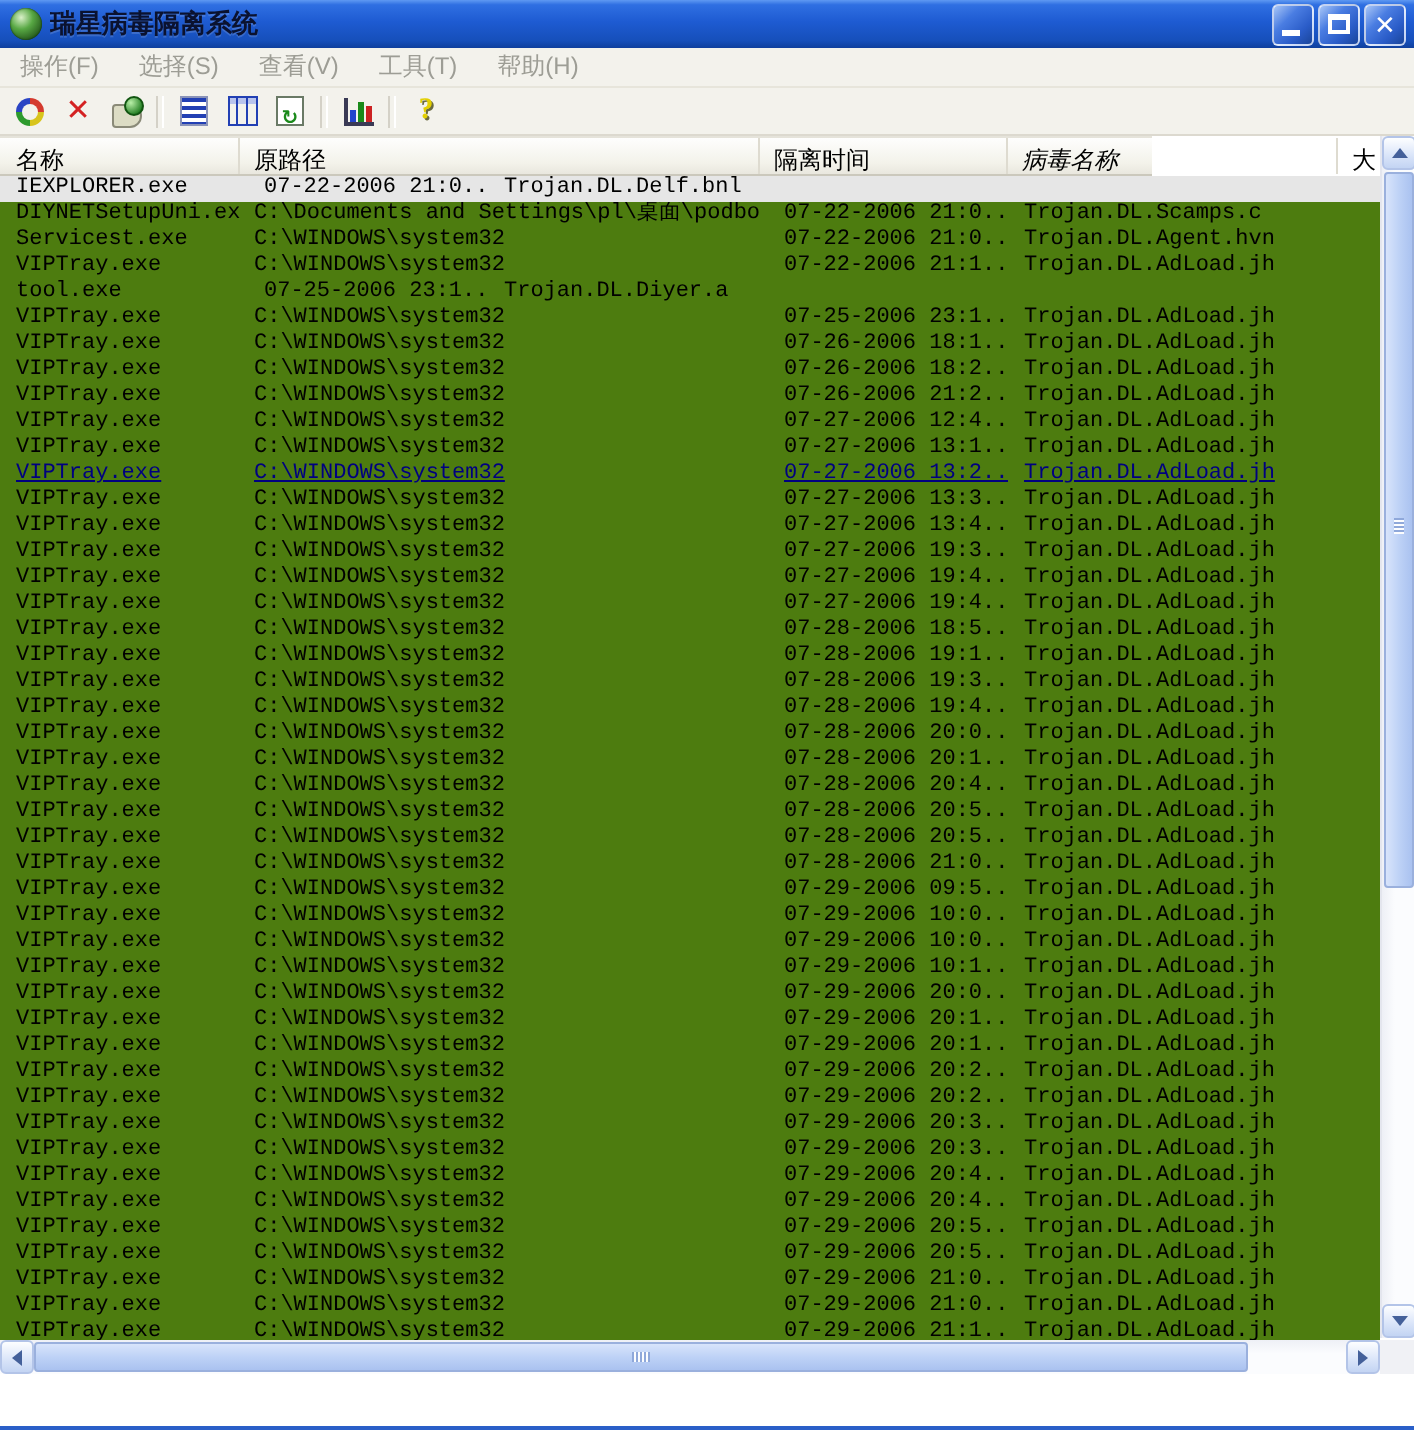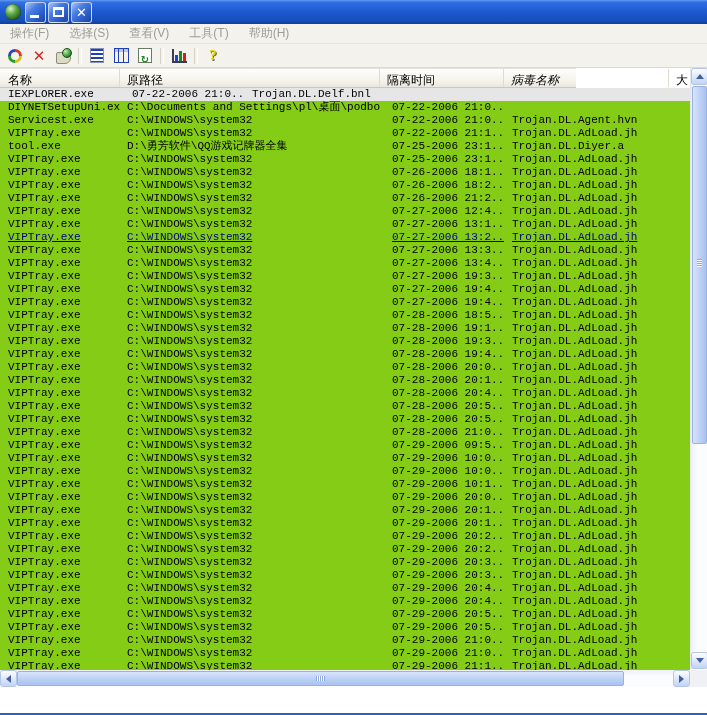--- a/index.html
+++ b/index.html
@@ -78,21 +78,21 @@
     font-size:12px;color:#000;
   }
   .hcell{box-sizing:border-box;border-right:1px solid #ded bd0;border-right:1px solid #dedbd0;
     padding:3px 0 0 7px;white-space:nowrap;overflow:hidden;flex:none;}
   .hc-name{width:120px;padding-left:8px;}
   .hc-path{width:260px;}
   .hc-time{width:124px;}
   .hc-virus{width:165px;font-style:italic;}
   .hc-size{width:21px;border-right:none;}
   
-  .rows{position:absolute;top:88px;left:0;width:690px;height:582px;overflow:hidden;background:#84cc16;}
+  .rows{position:absolute;top:88px;left:0;width:690px;height:582px;overflow:hidden;background:#4d7c0f;}
   .lrow{display:flex;height:13px;line-height:13px;white-space:nowrap;
     font-family:"Liberation Mono","DejaVu Sans Mono",monospace;font-size:11px;color:#000;}
   .lrow .cell{flex:none;overflow:hidden;box-sizing:border-box;}
   .c-name{width:120px;padding-left:8px;}
   .c-path{width:260px;padding-left:7px;}
   .c-time{width:124px;padding-left:12px;}
   .c-virus{width:165px;padding-left:8px;}
   .lrow.selected{background:#e6e6e6;}
   .lrow.hot .cell{text-decoration:underline;color:#000080;}
   
@@ -136,20 +136,21 @@
     background-size:4px 4px;background-position:1px 1px;
     clip-path:polygon(100% 0,100% 100%,0 100%);
   }
   .winborder-bottom{position:absolute;left:0;right:0;bottom:0;height:2px;background:#2a5fc8;}
 </style>
 </head>
 <body>
 
 <div class="titlebar">
   <span class="app-icon"></span>
+  <span class="title-text">瑞星病毒隔离系统</span>
   <span class="winbtns">
     <span class="wbtn min"></span>
     <span class="wbtn max"></span>
     <span class="wbtn close"></span>
   </span>
 </div>
 
 <div class="menubar">
   <span class="menu-item">操作(F)</span>
   <span class="menu-item">选择(S)</span>
@@ -199,36 +200,36 @@
 <div class="rows" id="rows">
     <div class="lrow selected">
       <span class="cell c-name">IEXPLORER.exe</span>
       <span class="cell c-time">07-22-2006 21:0...</span>
       <span class="cell c-virus">Trojan.DL.Delf.bnl</span>
     </div>
     <div class="lrow">
       <span class="cell c-name">DIYNETSetupUni.exe</span>
       <span class="cell c-path">C:\Documents and Settings\pl\桌面\podbot</span>
       <span class="cell c-time">07-22-2006 21:0...</span>
+      <span class="cell c-virus">Trojan.DL.Scamps.c</span>
     </div>
     <div class="lrow">
       <span class="cell c-name">Servicest.exe</span>
       <span class="cell c-path">C:\WINDOWS\system32</span>
       <span class="cell c-time">07-22-2006 21:0...</span>
       <span class="cell c-virus">Trojan.DL.Agent.hvn</span>
     </div>
     <div class="lrow">
       <span class="cell c-name">VIPTray.exe</span>
       <span class="cell c-path">C:\WINDOWS\system32</span>
       <span class="cell c-time">07-22-2006 21:1...</span>
       <span class="cell c-virus">Trojan.DL.AdLoad.jh</span>
     </div>
     <div class="lrow">
       <span class="cell c-name">tool.exe</span>
-      <span class="cell c-path">D:\勇芳软件\QQ游戏记牌器全集</span>
       <span class="cell c-time">07-25-2006 23:1...</span>
       <span class="cell c-virus">Trojan.DL.Diyer.a</span>
     </div>
     <div class="lrow">
       <span class="cell c-name">VIPTray.exe</span>
       <span class="cell c-path">C:\WINDOWS\system32</span>
       <span class="cell c-time">07-25-2006 23:1...</span>
       <span class="cell c-virus">Trojan.DL.AdLoad.jh</span>
     </div>
     <div class="lrow">

